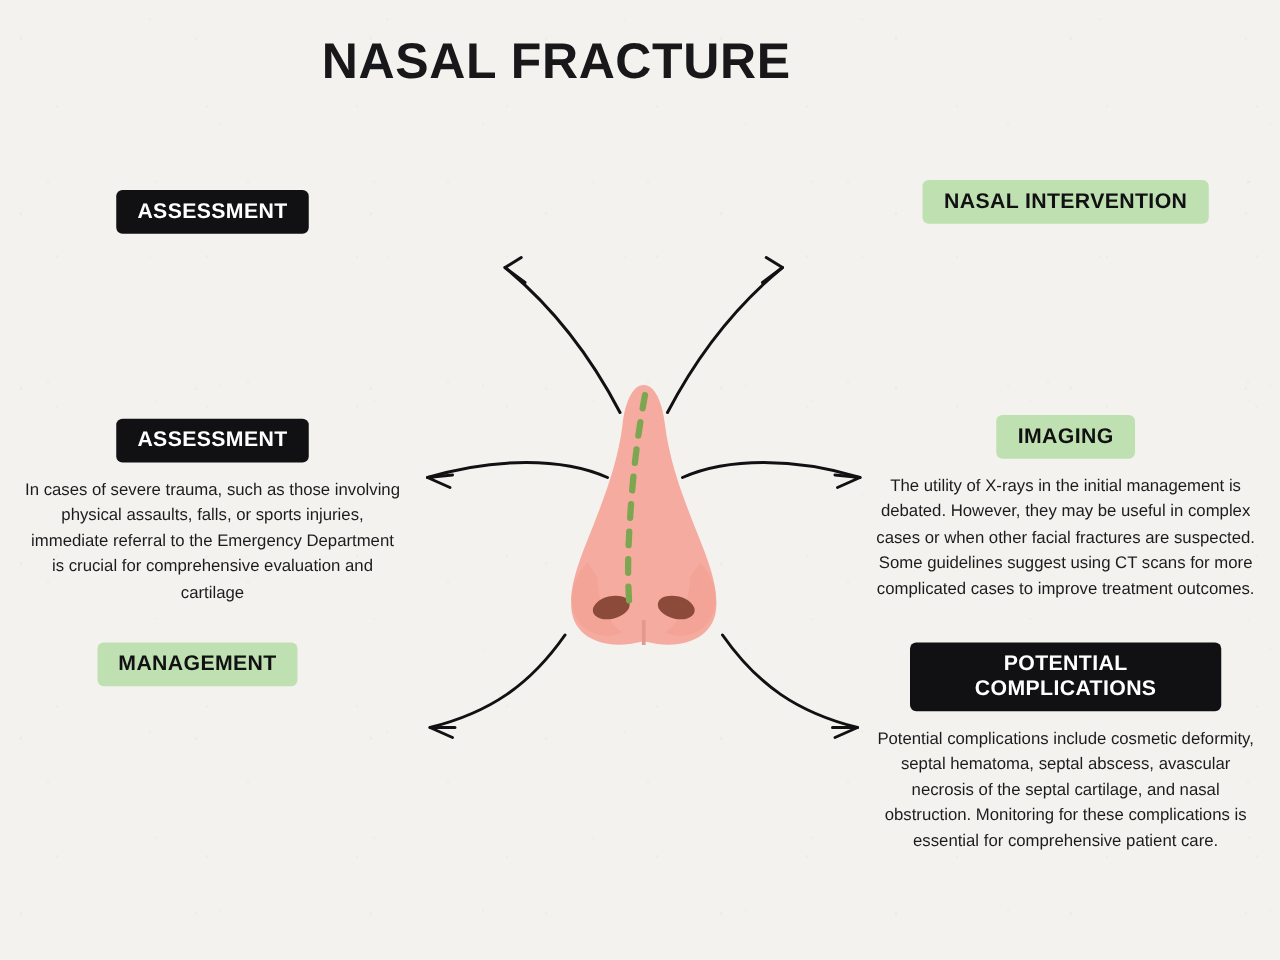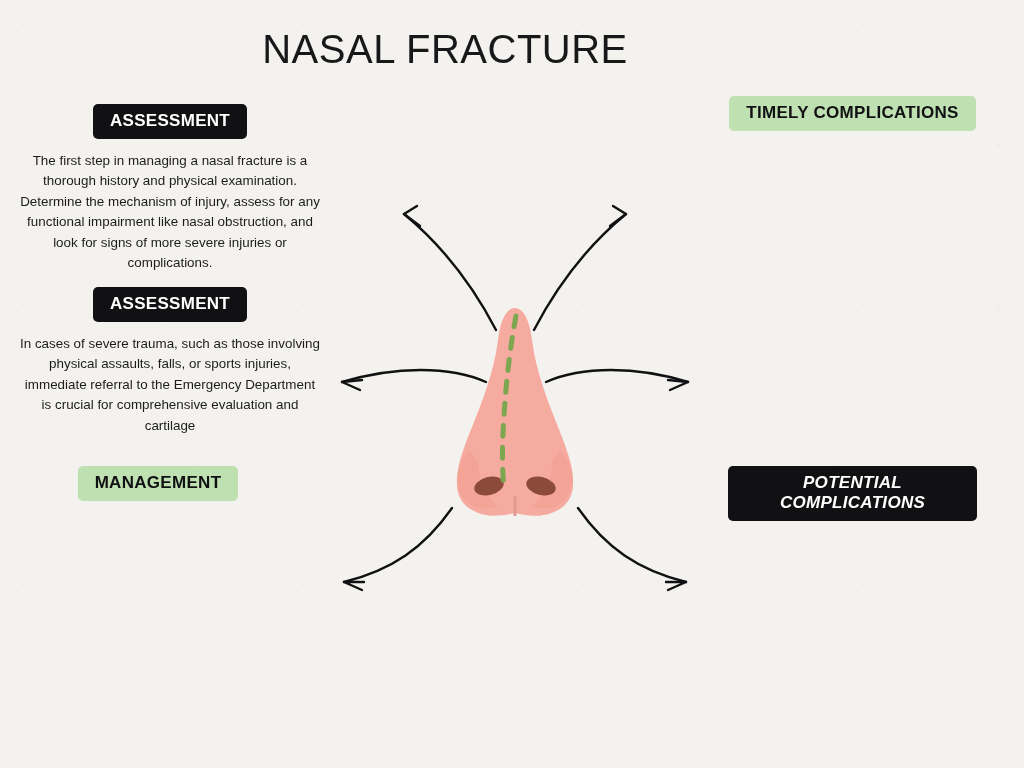--- a/index.html
+++ b/index.html
@@ -29,26 +29,27 @@
     background-size: 140px 140px, 190px 190px, 120px 120px, 210px 210px, 160px 160px, 175px 175px;
     opacity: .9;
   }
   #title {
     position: absolute;
     top: 27px;
     left: 0;
     width: 890px;
     text-align: center;
     font-size: 40px;
-    font-weight: 400;
+    font-weight: 700;
     letter-spacing: 0.5px;
     color: #18181a;
   }
   .block {
     position: absolute;
+    margin-top: 48px;
   }
   .label {
     display: inline-block;
     padding: 7px 17px 8px 17px;
     border-radius: 5px;
     font-size: 17px;
     font-weight: 800;
     letter-spacing: .3px;
     line-height: 1.18;
     text-align: center;
@@ -94,41 +95,43 @@
 </style>
 </head>
 <body>
 
 <div class="paper-texture"></div>
 
 <div id="title">NASAL FRACTURE</div>
 
 <div class="block" id="assessment-1">
   <span class="label dark">ASSESSMENT</span>
-  <div class="body-text">The first step in managing a nasal fracture is a thorough history and physical examination. Determine the mechanism of injury, assess for any functional impairment like nasal obstruction, and look for signs of more severe injuries or complications.</div>
 </div>
 
 <div class="block" id="assessment-2">
   <span class="label dark">ASSESSMENT</span>
   <div class="body-text">In cases of severe trauma, such as those involving physical assaults, falls, or sports injuries, immediate referral to the Emergency Department is crucial for comprehensive evaluation and cartilage</div>
 </div>
 
 <div class="block" id="management">
   <span class="label green">MANAGEMENT</span>
 </div>
 
 <div class="block" id="timely-intervention">
-  <span class="label green" style="max-width:230px;">TIMELY COMPLICATIONS</span>
+  <span class="label green" style="max-width:230px;">NASAL INTERVENTION</span>
 </div>
 
 <div class="block" id="imaging">
+  <span class="label green">IMAGING</span>
+  <div class="body-text">The utility of X-rays in the initial management is debated. However, they may be useful in complex cases or when other facial fractures are suspected. Some guidelines suggest using CT scans for more complicated cases to improve treatment outcomes.</div>
 </div>
 
 <div class="block" id="potential-complications">
-  <span class="label dark" style="max-width:215px;font-style:italic;">POTENTIAL COMPLICATIONS</span>
+  <span class="label dark" style="max-width:215px;">POTENTIAL COMPLICATIONS</span>
+  <div class="body-text">Potential complications include cosmetic deformity, septal hematoma, septal abscess, avascular necrosis of the septal cartilage, and nasal obstruction. Monitoring for these complications is essential for comprehensive patient care.</div>
 </div>
 
 <svg id="arrows" viewBox="0 0 390 430">
   <g fill="none" stroke="#111114" stroke-width="2.4" stroke-linecap="round">
 
     <path d="M176,160 C150,110 118,72 84,44"></path>
     <path d="M84,44 L100,56 M84,44 L97,36" stroke-width="2.4"></path>
 
     <path d="M214,160 C240,110 272,72 306,44"></path>
     <path d="M306,44 L290,56 M306,44 L293,36" stroke-width="2.4"></path>

